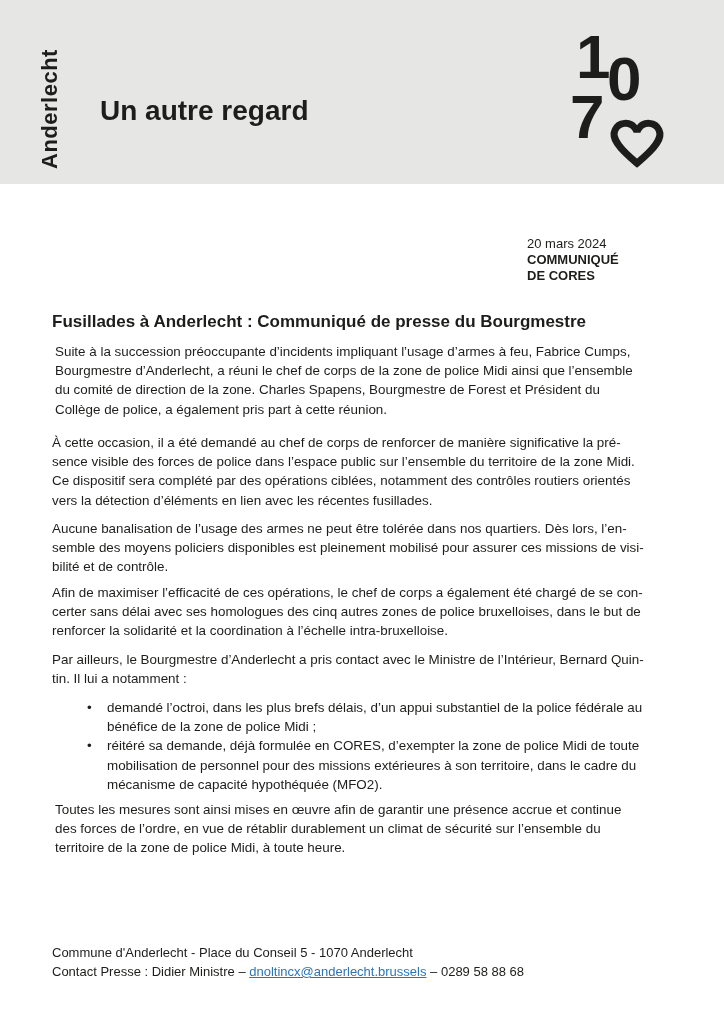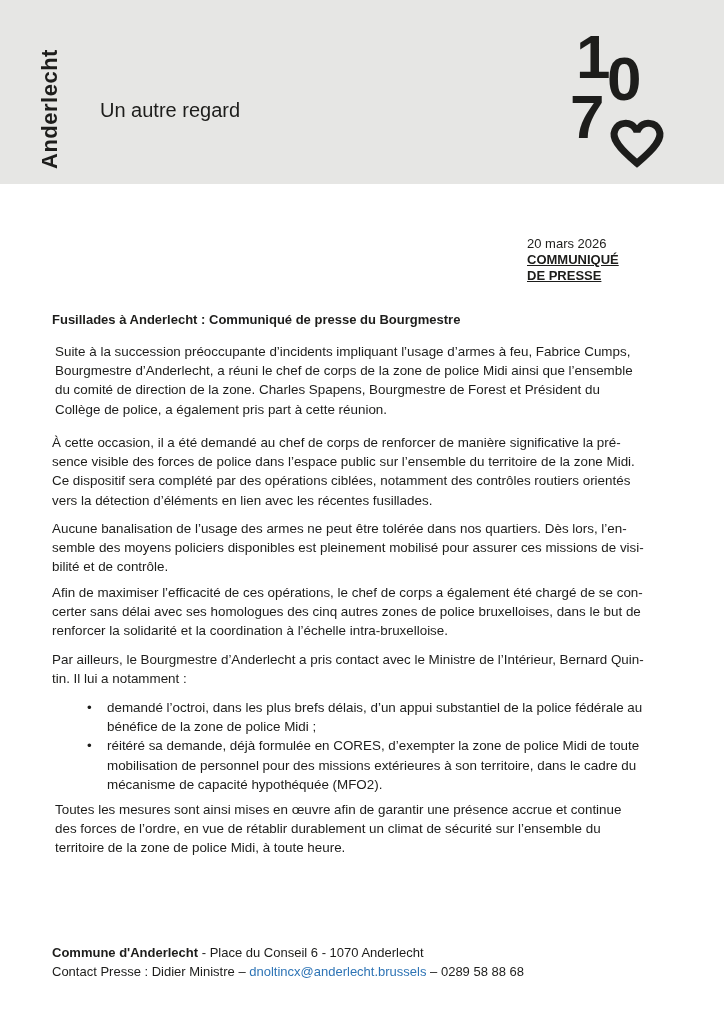--- a/index.html
+++ b/index.html
@@ -24,43 +24,43 @@
     background:var(--header_bg,#e6e6e4);
   }
   .brand-vertical{
     position:absolute;left:37px;top:169px;
     transform:rotate(-90deg);transform-origin:0 0;
     font-size:22px;font-weight:700;letter-spacing:0.5px;
     white-space:nowrap;
   }
   .tagline{
     position:absolute;left:100px;top:97px;
-    font-size:20px;font-weight:400;line-height:27px;
+    font-size:28px;font-weight:700;line-height:27px;
   }
   .logo{
     position:absolute;left:570px;top:26px;width:112px;height:142px;
     font-weight:700;line-height:1;color:var(--text,#1d1d1b);
   }
   .logo .d{position:absolute;font-size:62px;font-weight:800;}
   .logo .d1{left:6px;top:0;}
   .logo .d0{left:37px;top:22px;}
   .logo .d7{left:0;top:60px;}
   .logo .heart{position:absolute;left:38px;top:86px;width:58px;height:56px;}
 
   
   .meta{
     position:absolute;left:527px;top:236px;
     font-size:13px;line-height:16px;
   }
-  .meta .doc-type{font-weight:700;text-decoration:underline;}
+  .meta .doc-type{font-weight:700;}
 
   
   .doc-title{
     position:absolute;left:52px;top:301px;
-    font-size:13px;font-weight:700;line-height:20px;
+    font-size:17px;font-weight:700;line-height:20px;
     white-space:pre;
   }
 
   
   .para{
     position:absolute;left:52px;width:700px;
     font-size:13.4px;line-height:19.2px;
     white-space:pre;
   }
   .indent-sm{padding-left:3px;}
@@ -81,23 +81,24 @@
     position:absolute;left:35px;top:0;
     font-size:13.4px;
   }
   .bullet-text{white-space:pre;}
 
   
   .footer{
     position:absolute;left:52px;top:943px;width:660px;
     font-size:13px;line-height:19px;
   }
-  .footer .org{font-weight:700;}
+  .footer .org{font-weight:400;}
   .footer a{
     color:var(--link,#2e74b5);
+    text-decoration:underline;
     cursor:pointer;
   }
 </style>
 </head>
 <body>
 
 <div class="page">
 
   <div class="header-band">
     <div class="brand-vertical">Anderlecht</div>
@@ -108,23 +109,23 @@
       <span class="d d1">1</span>
       <span class="d d0">0</span>
       <span class="d d7">7</span>
       <svg class="heart" viewBox="0 0 100 96" aria-hidden="true">
         <path d="M50 88 C 16 60 6 44 12 31 C 18 17 38 15 47 28 C 48.5 30 49.5 32 50 34 C 50.5 32 51.5 30 53 28 C 62 15 82 17 88 31 C 94 44 84 60 50 88 Z" fill="none" stroke="currentColor" stroke-width="12" stroke-linejoin="miter"></path>
       </svg>
     </div>
   </div>
 
   <div class="meta">
-    <div>20 mars 2026</div>
+    <div>20 mars 2024</div>
     <div class="doc-type">COMMUNIQUÉ</div>
-    <div class="doc-type">DE PRESSE</div>
+    <div class="doc-type">DE CORES</div>
   </div>
 
   <h1 class="doc-title">Fusillades à Anderlecht : Communiqué de presse du Bourgmestre</h1>
 
   <div class="para p1 indent-sm">Suite à la succession préoccupante d’incidents impliquant l’usage d’armes à feu, Fabrice Cumps,
 Bourgmestre d’Anderlecht, a réuni le chef de corps de la zone de police Midi ainsi que l’ensemble
 du comité de direction de la zone. Charles Spapens, Bourgmestre de Forest et Président du
 Collège de police, a également pris part à cette réunion.</div>
   <div class="para p2">À cette occasion, il a été demandé au chef de corps de renforcer de manière significative la pré-
 sence visible des forces de police dans l’espace public sur l’ensemble du territoire de la zone Midi.
@@ -151,17 +152,17 @@
 mobilisation de personnel pour des missions extérieures à son territoire, dans le cadre du
 mécanisme de capacité hypothéquée (MFO2).</div>
     </li>
   </ul>
 
   <div class="para p6 indent-sm">Toutes les mesures sont ainsi mises en œuvre afin de garantir une présence accrue et continue
 des forces de l’ordre, en vue de rétablir durablement un climat de sécurité sur l’ensemble du
 territoire de la zone de police Midi, à toute heure.</div>
 
   <div class="footer">
-    <div><span class="org">Commune d'Anderlecht</span><span> - Place du Conseil 6 - 1070 Anderlecht</span></div>
+    <div><span class="org">Commune d'Anderlecht</span><span> - Place du Conseil 5 - 1070 Anderlecht</span></div>
     <div><span>Contact Presse : Didier Ministre – </span><a>dnoltincx@anderlecht.brussels</a><span> – 0289 58 88 68</span></div>
   </div>
 
 </div>
 
 </body></html>

